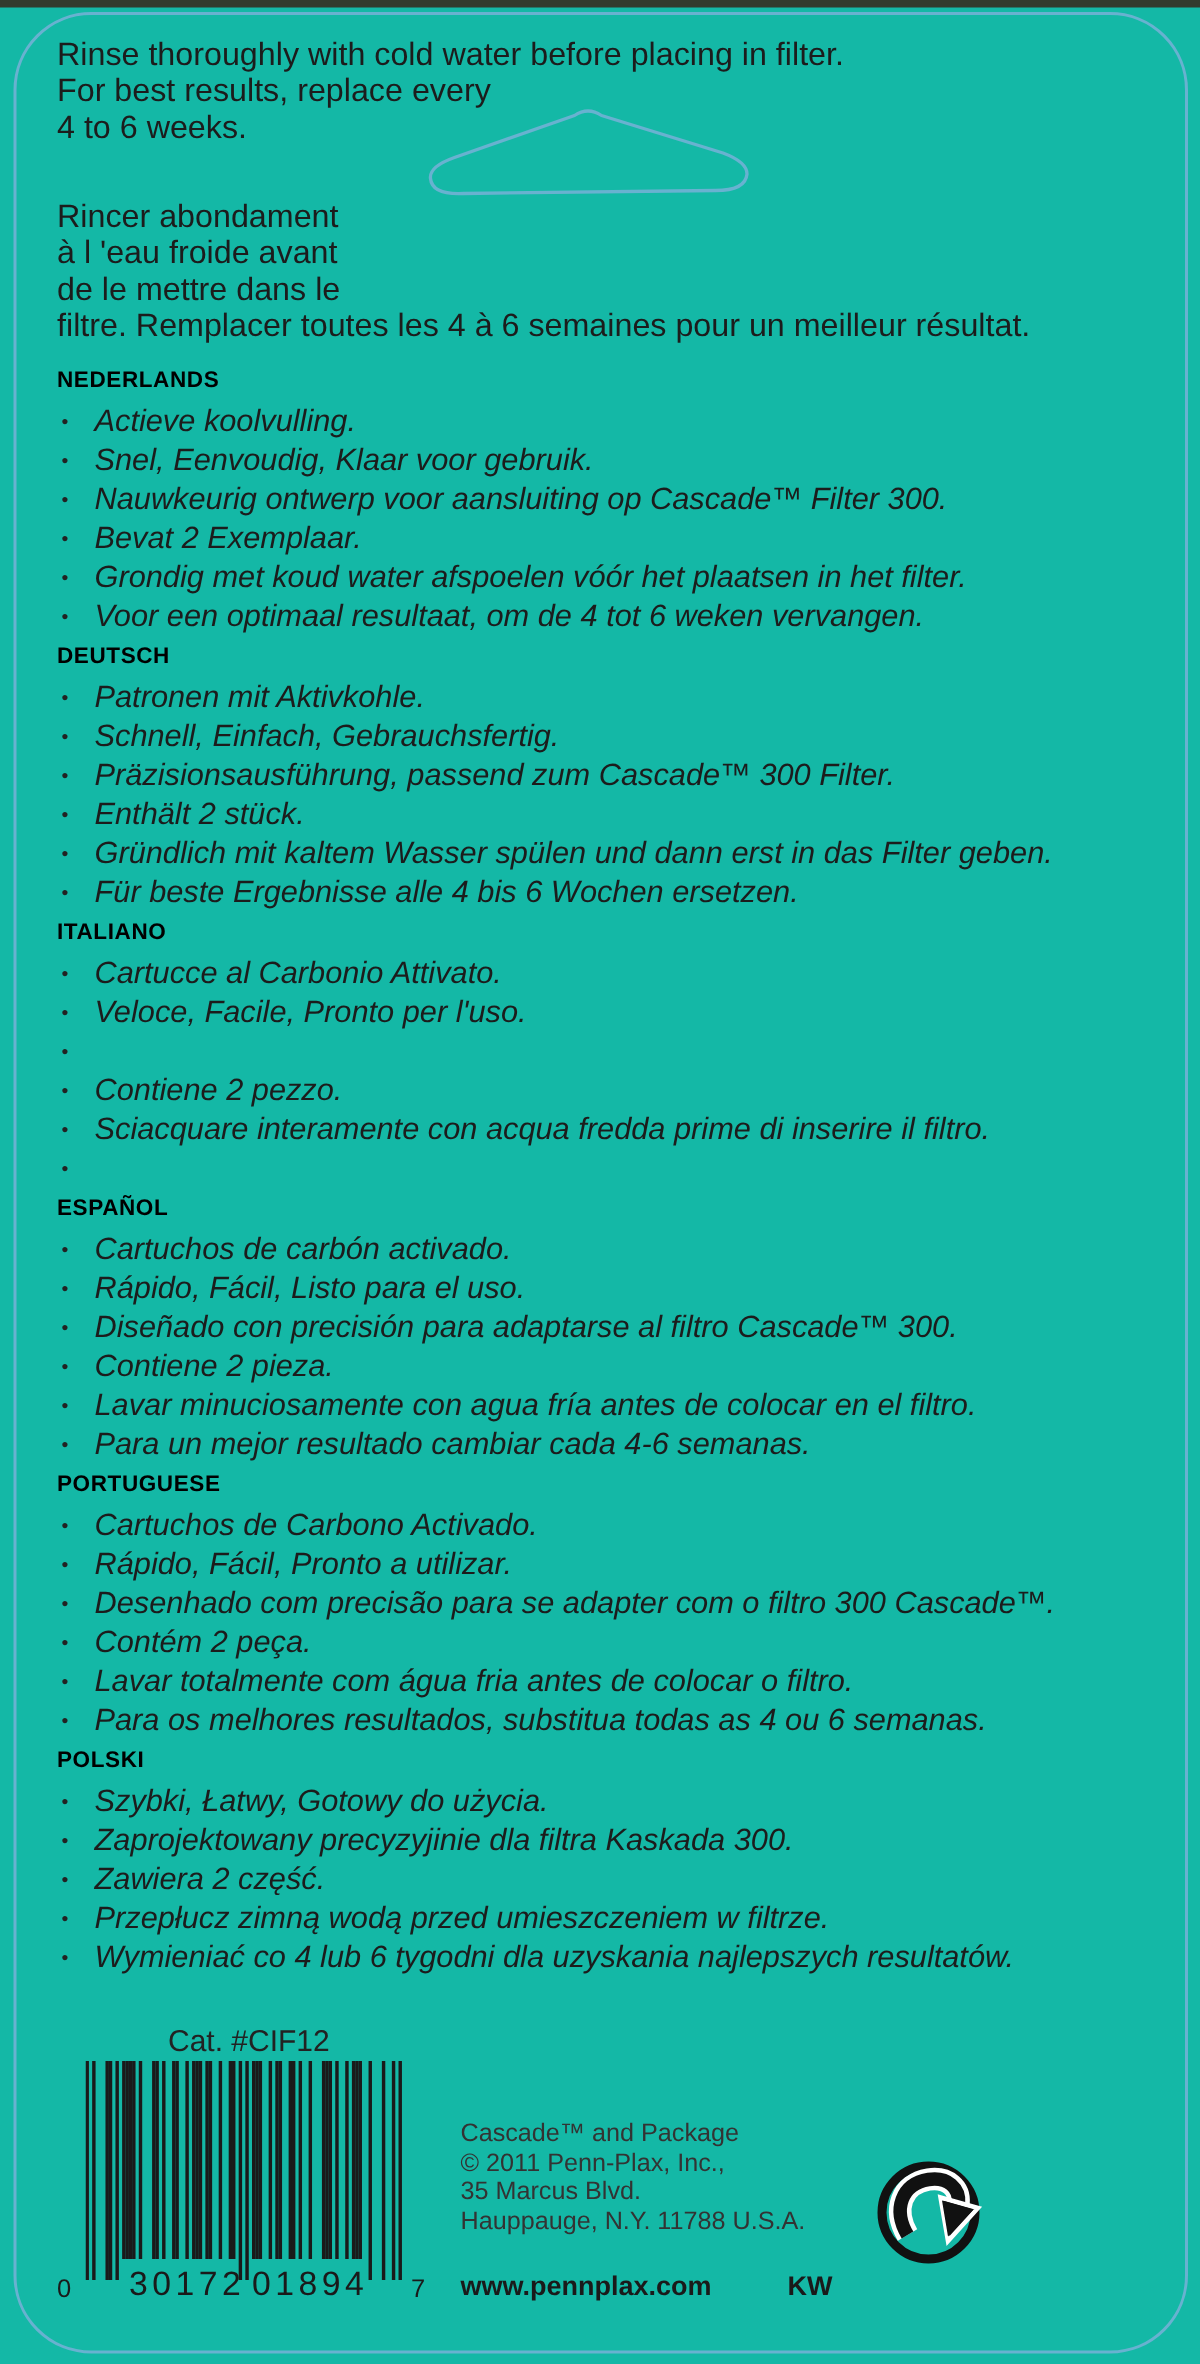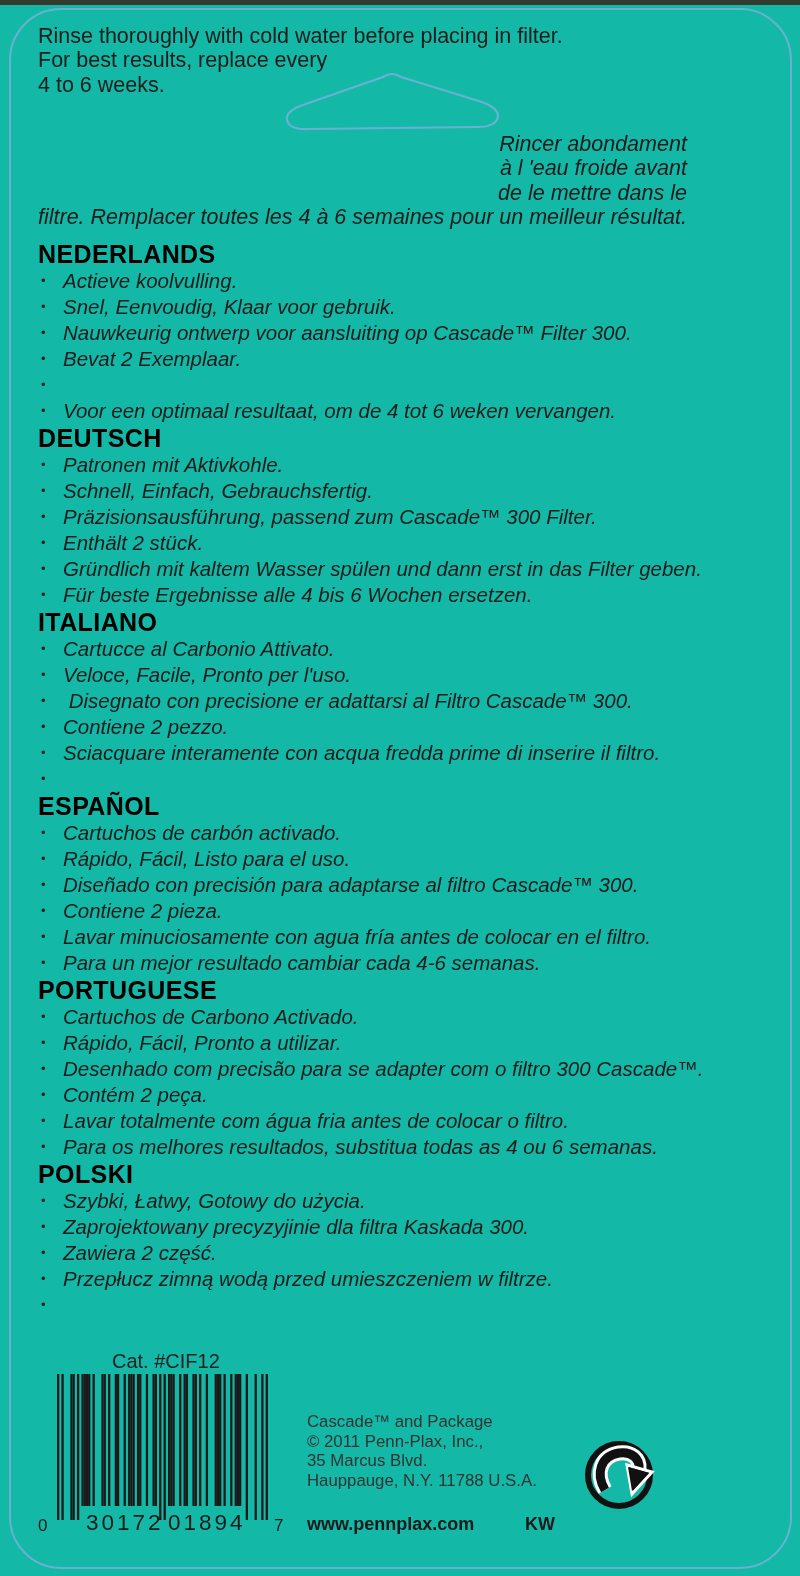--- a/index.html
+++ b/index.html
@@ -9,24 +9,24 @@
   }
   .abs{position:absolute;}
   .top-edge{position:absolute;left:0;top:0;width:800px;height:5px;background:#323b2d;}
   .card-border{
     position:absolute;left:9px;top:8px;right:8px;bottom:7px;
     border:2.5px solid #68b2d0;border-radius:52px;
   }
   .para{position:absolute;left:38px;font-size:21.5px;line-height:24.3px;color:#1c1c1c;}
   .para .line{white-space:pre;}
   #english{top:24px;}
-  #french{top:132px;font-style:italic;text-align:right;}
+  #french{top:132px;}
   #sections{position:absolute;left:38px;top:240px;width:745px;}
   #sections h2{
-    margin:0;font-size:25px;line-height:28px;font-weight:bold;
+    margin:0;font-size:15px;line-height:28px;font-weight:bold;
     color:#000;letter-spacing:0.4px;font-style:normal;
   }
   .bullet{display:flex;line-height:26px;font-size:20.5px;font-style:italic;color:#1c1c1c;}
   .bullet .dot{flex:0 0 22px;font-style:normal;font-size:13px;line-height:26px;padding-left:3px;color:#222;}
   .bullet .btxt{white-space:pre;}
   .cat{position:absolute;left:112px;top:1350px;font-size:20px;color:#222;}
   #upc-bars{position:absolute;left:57px;top:1374px;}
   .bc-digit{position:absolute;color:#1a1a1a;}
   .bc-side{top:1516px;font-size:17px;}
   .bc-group{top:1510px;font-size:22.5px;letter-spacing:3px;}
@@ -79,20 +79,21 @@
           <div class="bullet">
             <span class="dot">•</span>
             <span class="btxt">Nauwkeurig ontwerp voor aansluiting op Cascade™ Filter 300.</span>
           </div>
           <div class="bullet">
             <span class="dot">•</span>
             <span class="btxt">Bevat 2 Exemplaar.</span>
           </div>
           <div class="bullet">
             <span class="dot">•</span>
+            <span class="btxt">Grondig met koud water afspoelen vóór het plaatsen in het filter.</span>
           </div>
           <div class="bullet">
             <span class="dot">•</span>
             <span class="btxt">Voor een optimaal resultaat, om de 4 tot 6 weken vervangen.</span>
           </div>
         </div>
     </section>
     <section>
       <h2>DEUTSCH</h2>
       <div>
@@ -128,21 +129,20 @@
           <div class="bullet">
             <span class="dot">•</span>
             <span class="btxt">Cartucce al Carbonio Attivato.</span>
           </div>
           <div class="bullet">
             <span class="dot">•</span>
             <span class="btxt">Veloce, Facile, Pronto per l'uso.</span>
           </div>
           <div class="bullet">
             <span class="dot">•</span>
-            <span class="btxt"> Disegnato con precisione er adattarsi al Filtro Cascade™ 300.</span>
           </div>
           <div class="bullet">
             <span class="dot">•</span>
             <span class="btxt">Contiene 2 pezzo.</span>
           </div>
           <div class="bullet">
             <span class="dot">•</span>
             <span class="btxt">Sciacquare interamente con acqua fredda prime di inserire il filtro.</span>
           </div>
           <div class="bullet">
@@ -222,20 +222,21 @@
           <div class="bullet">
             <span class="dot">•</span>
             <span class="btxt">Zawiera 2 część.</span>
           </div>
           <div class="bullet">
             <span class="dot">•</span>
             <span class="btxt">Przepłucz zimną wodą przed umieszczeniem w filtrze.</span>
           </div>
           <div class="bullet">
             <span class="dot">•</span>
+            <span class="btxt">Wymieniać co 4 lub 6 tygodni dla uzyskania najlepszych resultatów.</span>
           </div>
         </div>
     </section>
   </div>
 
   <div class="cat">Cat. #CIF12</div>
 
   <svg id="upc-bars" width="212" height="146" viewBox="0 0 212 146">
       <rect x="0.00" y="0" width="2.28" height="146" fill="#1a1a1a"></rect>
       <rect x="4.44" y="0" width="2.28" height="146" fill="#1a1a1a"></rect>

